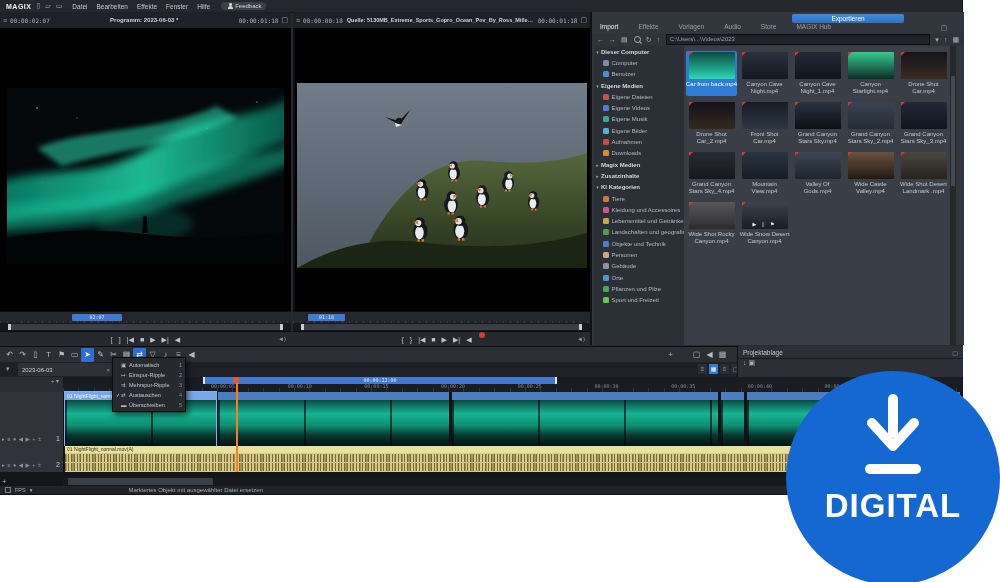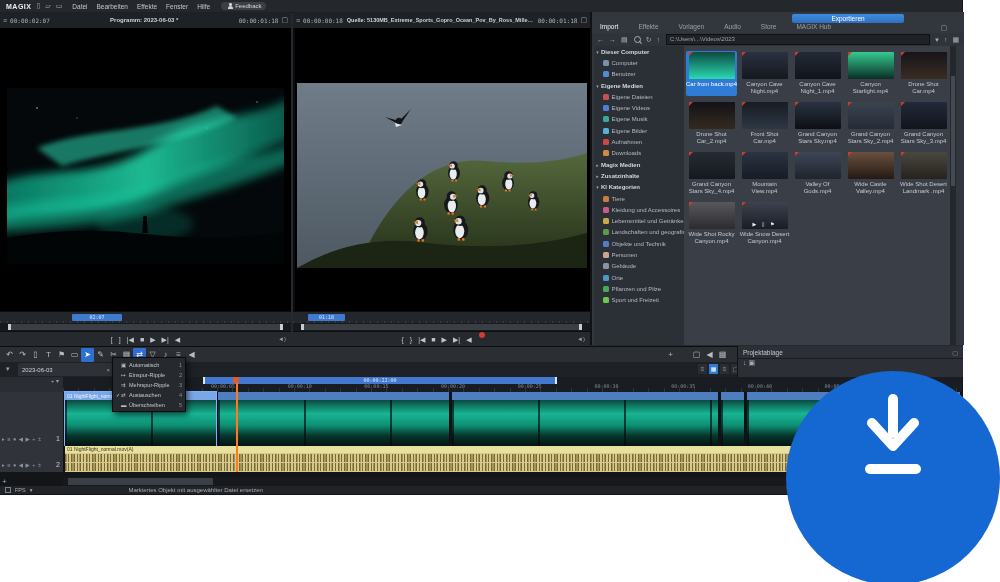--- a/index.html
+++ b/index.html
@@ -685,14 +685,15 @@
   </div>
 
   <div id="badge">
     <svg width="80" height="92" viewBox="0 0 80 92" xmlns="http://www.w3.org/2000/svg">
       <g stroke="#ffffff" stroke-width="10" stroke-linecap="round" stroke-linejoin="round" fill="none">
         <path d="M40,8 L40,42"></path>
         <path d="M19,32 L40,55 L61,32"></path>
         <path d="M17,78 L63,78"></path>
       </g>
     </svg>
+    <div class="txt">DIGITAL</div>
   </div>
 </div>
 
 </body></html>

